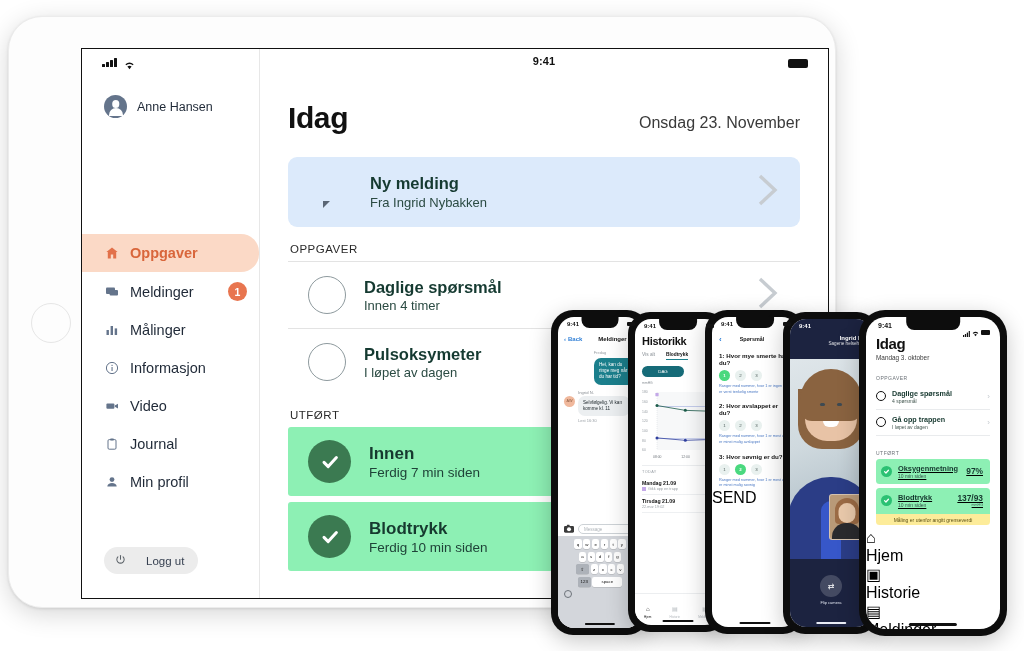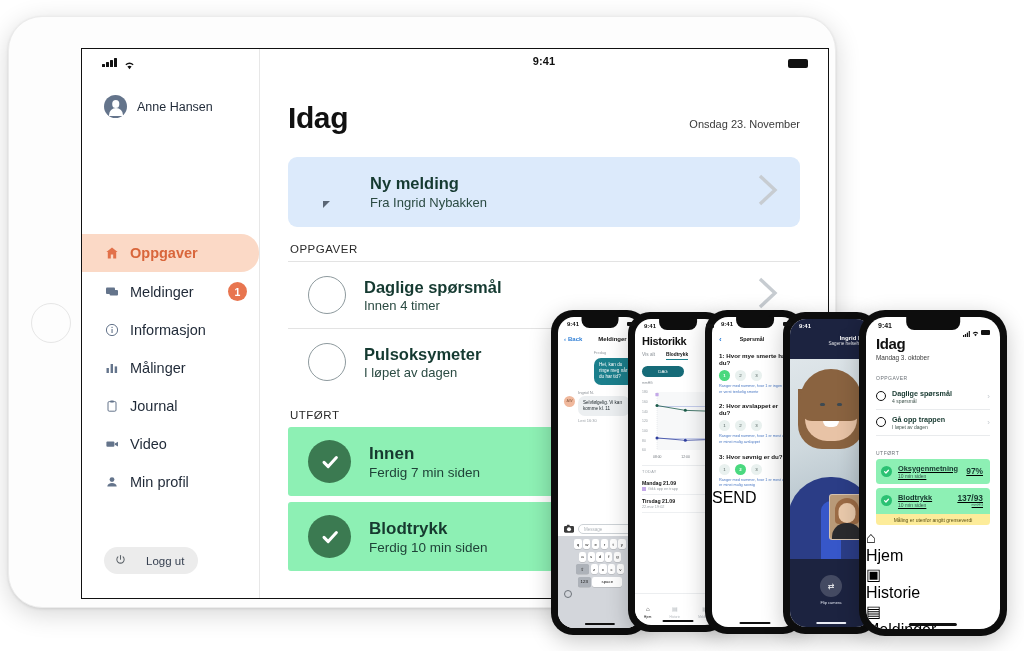--- a/index.html
+++ b/index.html
@@ -85,21 +85,21 @@
     position:absolute; left:22px; bottom:24px;
     display:flex; align-items:center; gap:20px;
     background:#ececec; border-radius:16px; padding:7px 14px 7px 11px;
     font-size:11.5px; color:#374151; cursor:pointer;
   }
 
   
   .t-main { flex:1; padding: 52px 28px 0 28px; position:relative; }
   .t-head { display:flex; align-items:baseline; justify-content:space-between; margin-bottom:22px; }
   .t-title { font-size:30px; font-weight:800; color:#111; letter-spacing:-.4px; }
-  .t-date { font-size:11px; color:#3a3a3a; }
+  .t-date { font-size:16px; color:#3a3a3a; }
 
   .msg-card {
     background:#dceafb; border-radius:9px;
     display:flex; align-items:center; gap:20px;
     padding: 17px 18px; margin-bottom:16px; cursor:pointer; position:relative;
   }
   .msg-ico { width:28px; height:24px; flex:0 0 28px; margin-left:16px; position:relative; }
   .msg-ico .b { width:26px; height:19px; background:#5a6675; border-radius:2px; }
   .msg-ico .t { position:absolute; left:1px; bottom:-4px; width:0;height:0;
       border-left:0 solid transparent; border-right:7px solid transparent; border-top:7px solid #5a6675; }
@@ -308,55 +308,55 @@
               <svg width="14" height="14" viewBox="0 0 14 14" fill="currentColor">
                   <rect x="1" y="2.6" width="9" height="6.4" rx="1"></rect>
                   <rect x="4.6" y="5" width="8.4" height="5.6" rx="1"></rect>
                 </svg>
             </span>
             <span class="lbl">Meldinger</span>
             <span class="badge">1</span>
           </div>
           <div class="t-nav-item">
             <span class="ico">
+              <svg width="14" height="14" viewBox="0 0 14 14" fill="currentColor">
+                  <rect x="1.5" y="7" width="2.4" height="5"></rect>
+                  <rect x="5.6" y="3" width="2.4" height="9"></rect>
+                  <rect x="9.7" y="5.4" width="2.4" height="6.6"></rect>
+                </svg>
+            </span>
+            <span class="lbl">Målinger</span>
+          </div>
+          <div class="t-nav-item">
+            <span class="ico">
               <svg width="14" height="14" viewBox="0 0 14 14">
                   <circle cx="7" cy="7" r="5.6" fill="none" stroke="currentColor" stroke-width="1"></circle>
                   <rect x="6.5" y="6" width="1.1" height="4" fill="currentColor"></rect>
                   <rect x="6.5" y="3.8" width="1.1" height="1.2" fill="currentColor"></rect>
                 </svg>
             </span>
             <span class="lbl">Informasjon</span>
           </div>
           <div class="t-nav-item">
             <span class="ico">
               <svg width="14" height="14" viewBox="0 0 14 14" fill="currentColor">
-                  <rect x="1.5" y="7" width="2.4" height="5"></rect>
-                  <rect x="5.6" y="3" width="2.4" height="9"></rect>
-                  <rect x="9.7" y="5.4" width="2.4" height="6.6"></rect>
-                </svg>
-            </span>
-            <span class="lbl">Målinger</span>
+                  <rect x="1.4" y="4.6" width="8" height="5.2" rx="1"></rect>
+                  <path d="M9.8 6.6 13 4.8v4.8L9.8 7.8z"></path>
+                </svg>
+            </span>
+            <span class="lbl">Video</span>
           </div>
           <div class="t-nav-item">
             <span class="ico">
               <svg width="14" height="14" viewBox="0 0 14 14">
                   <rect x="3" y="2.6" width="8" height="9.6" rx="1.2" fill="none" stroke="currentColor" stroke-width="1"></rect>
                   <rect x="5.2" y="1.4" width="3.6" height="2" rx=".6" fill="currentColor"></rect>
                 </svg>
             </span>
             <span class="lbl">Journal</span>
-          </div>
-          <div class="t-nav-item">
-            <span class="ico">
-              <svg width="14" height="14" viewBox="0 0 14 14" fill="currentColor">
-                  <rect x="1.4" y="4.6" width="8" height="5.2" rx="1"></rect>
-                  <path d="M9.8 6.6 13 4.8v4.8L9.8 7.8z"></path>
-                </svg>
-            </span>
-            <span class="lbl">Video</span>
           </div>
           <div class="t-nav-item">
             <span class="ico">
               <svg width="14" height="14" viewBox="0 0 14 14" fill="currentColor">
                   <circle cx="7" cy="4.6" r="2.4"></circle>
                   <path d="M2.3 11.6c0-2.4 2.1-3.6 4.7-3.6s4.7 1.2 4.7 3.6H2.3z"></path>
                 </svg>
             </span>
             <span class="lbl">Min profil</span>
           </div>

